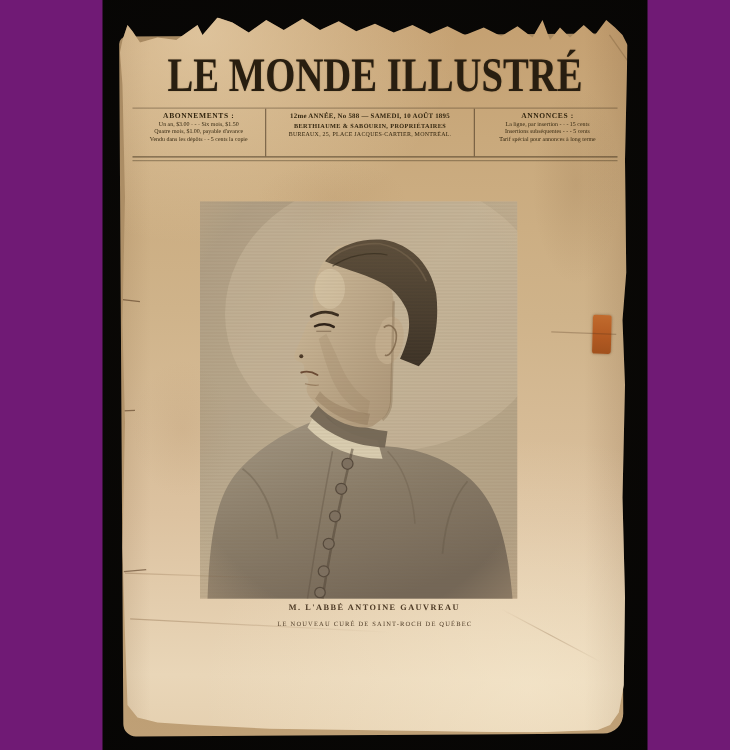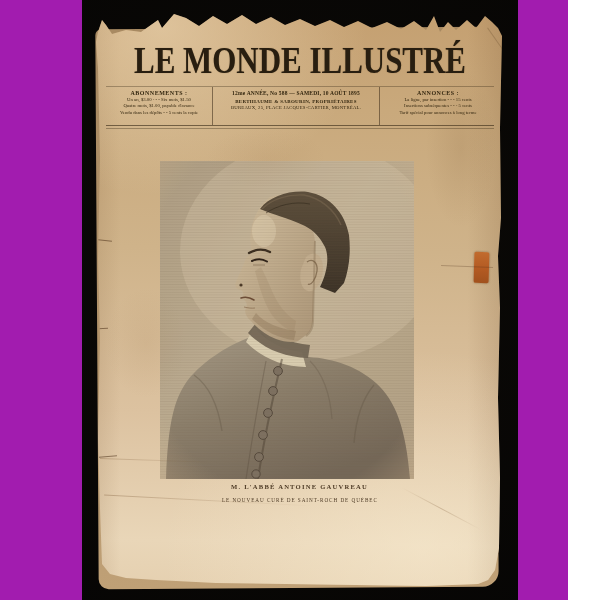--- a/index.html
+++ b/index.html
@@ -1,20 +1,20 @@
 <!DOCTYPE html>
 <html><head>
 <meta charset="utf-8">
 <style>
   html,body{margin:0;padding:0;}
   body{
     width:600px;height:600px;overflow:hidden;background:#ffffff;
     font-family:"Liberation Serif", serif;
   }
-  .stage{position:relative;width:536px;height:600px;background:#a21caf;padding-left:32px;}
+  .stage{position:relative;width:584px;height:600px;background:#701a75;}
   
   .photo{
     position:absolute;left:82px;top:0;width:436px;height:600px;
     background:radial-gradient(140% 110% at 50% 45%, #0c0a07 0%, #060504 70%, #030302 100%);
     overflow:hidden;
   }
   
   .under-sheet{
     position:absolute;left:15px;top:28px;width:400px;height:560px;
     background:linear-gradient(180deg,#a88a62,#b3946b 60%,#bfa076);

